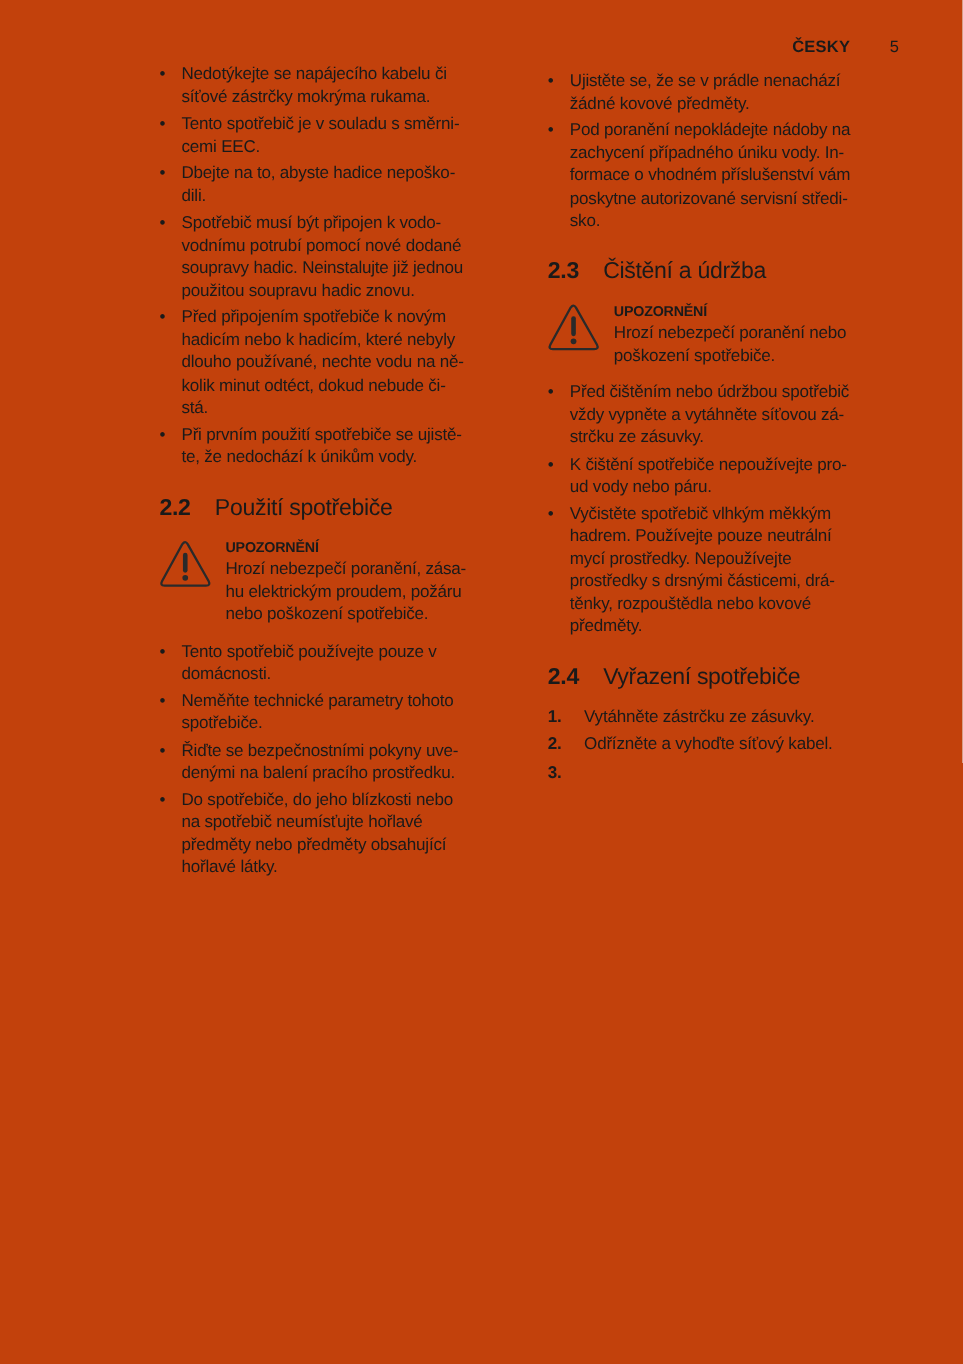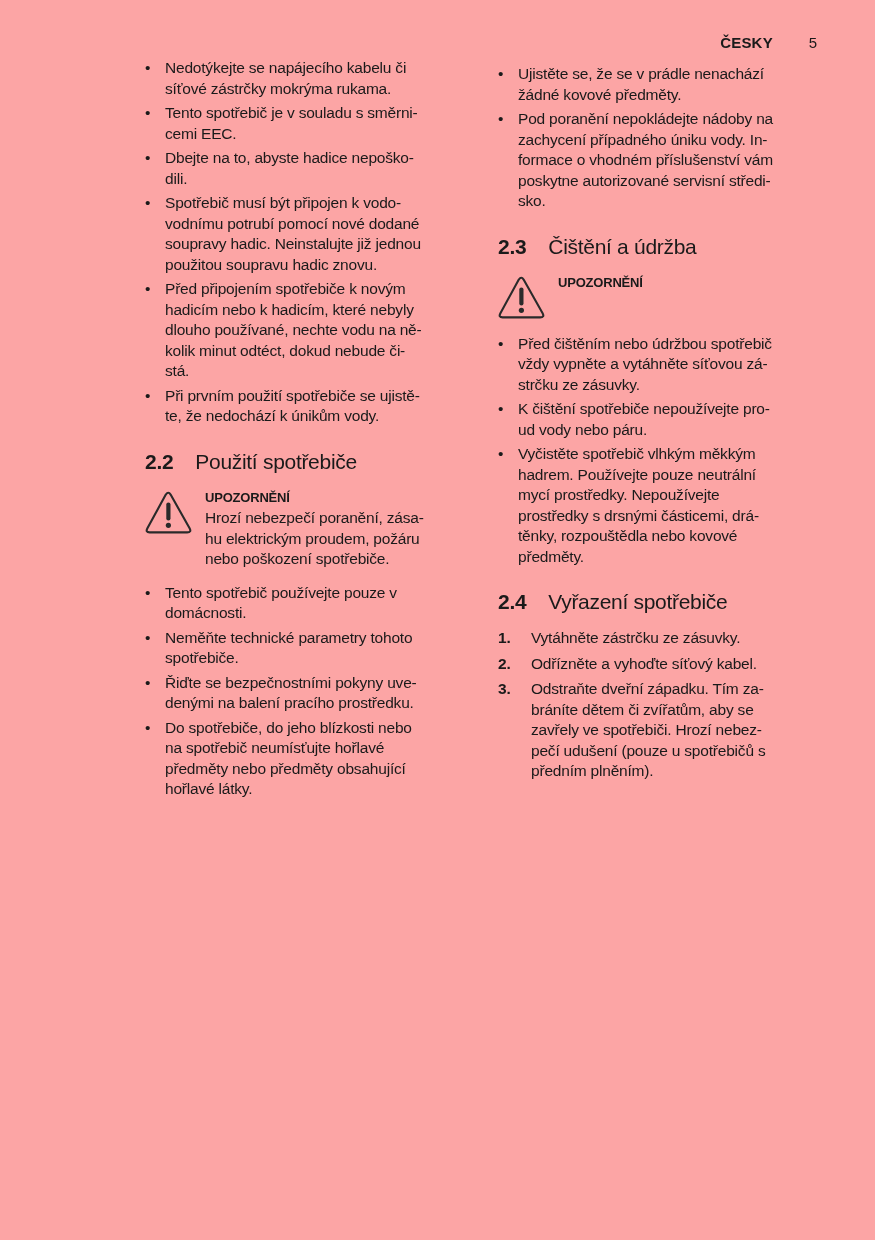--- a/index.html
+++ b/index.html
@@ -1,20 +1,20 @@
 <!DOCTYPE html>
 <html lang="cs"><head>
 <meta charset="utf-8">
 <style>
   html,body { margin:0; padding:0; background:#e8e8e8; }
   .page {
     position:relative;
     width:875px; height:1240px;
     margin:0 auto;
-    background:#fca5a5;
+    background:#c2410c;
     color:#1a1a1a;
     font-family:"Liberation Sans","DejaVu Sans",sans-serif;
     font-size:15.5px;
     line-height:20.5px;
     letter-spacing:-0.2px;
     overflow:hidden;
   }
   .page-header {
     position:absolute; top:34px; left:0; right:58px;
     display:flex; justify-content:flex-end; align-items:baseline; gap:36px;
@@ -176,20 +176,22 @@
 
     <div class="warning-box">
       <span class="warn-icon">
         <svg width="49" height="46" viewBox="0 0 49 46">
           <path d="M21.8 4.6 Q24.4 1 26.6 4.6 L45.6 38.2 Q47.8 42.4 43.2 42.4 L5.6 42.4 Q1.2 42.4 3.4 38.2 Z" fill="none" stroke="#2a2a2a" stroke-width="2.1" stroke-linejoin="round"></path>
           <path d="M24.4 14.5 L24.4 28.5" stroke="#2a2a2a" stroke-width="4.2" stroke-linecap="round"></path>
           <circle cx="24.4" cy="35.3" r="2.6" fill="#2a2a2a"></circle>
         </svg>
       </span>
       <div class="warn-title">UPOZORNĚNÍ</div>
+      <div class="warn-text">Hrozí nebezpečí poranění nebo
+poškození spotřebiče.</div>
     </div>
 
     <div class="bullet-list">
       <div class="b-item">
         <span class="b-marker">•</span>
         <span class="b-text">Před čištěním nebo údržbou spotřebič
 vždy vypněte a vytáhněte síťovou zá-
 strčku ze zásuvky.</span>
       </div>
       <div class="b-item">
@@ -216,23 +218,18 @@
       <div class="step-item">
         <span class="step-num">1.</span>
         <span class="step-text">Vytáhněte zástrčku ze zásuvky.</span>
       </div>
       <div class="step-item">
         <span class="step-num">2.</span>
         <span class="step-text">Odřízněte a vyhoďte síťový kabel.</span>
       </div>
       <div class="step-item">
         <span class="step-num">3.</span>
-        <span class="step-text">Odstraňte dveřní západku. Tím za-
-bráníte dětem či zvířatům, aby se
-zavřely ve spotřebiči. Hrozí nebez-
-pečí udušení (pouze u spotřebičů s
-předním plněním).</span>
       </div>
     </div>
 
   </div>
 
 </div>
 
 </body></html>

